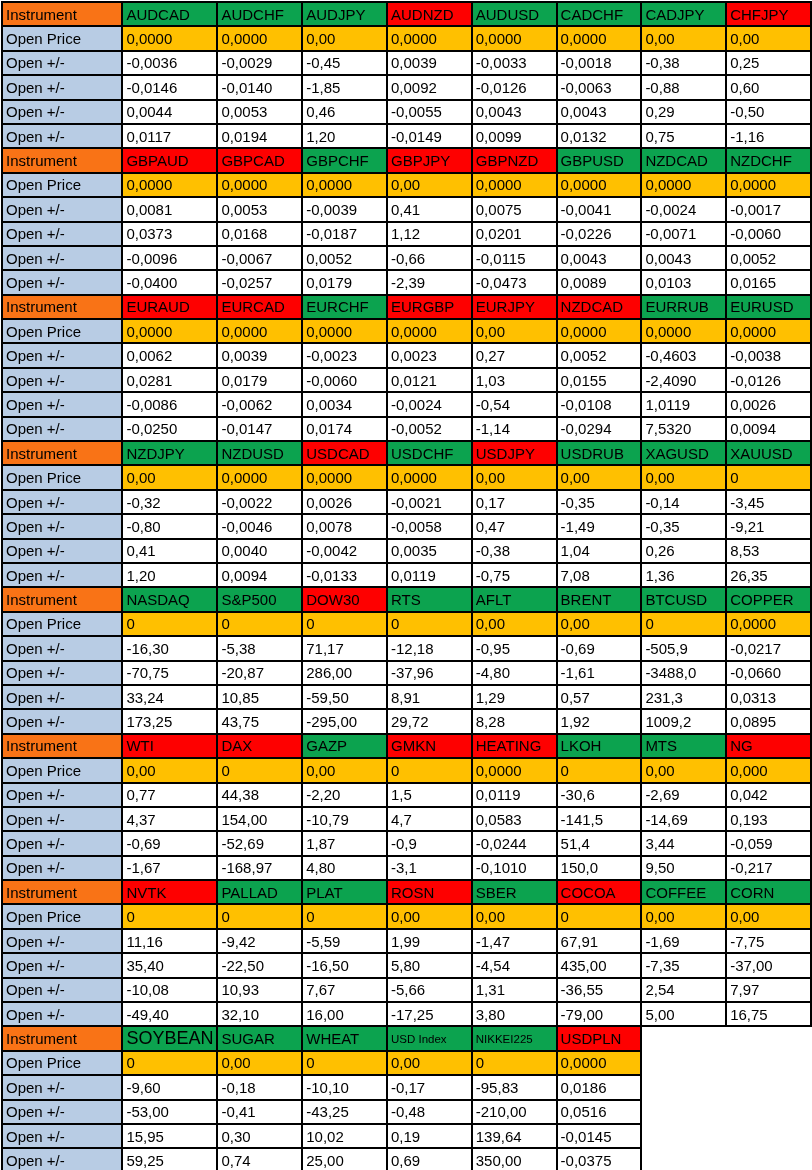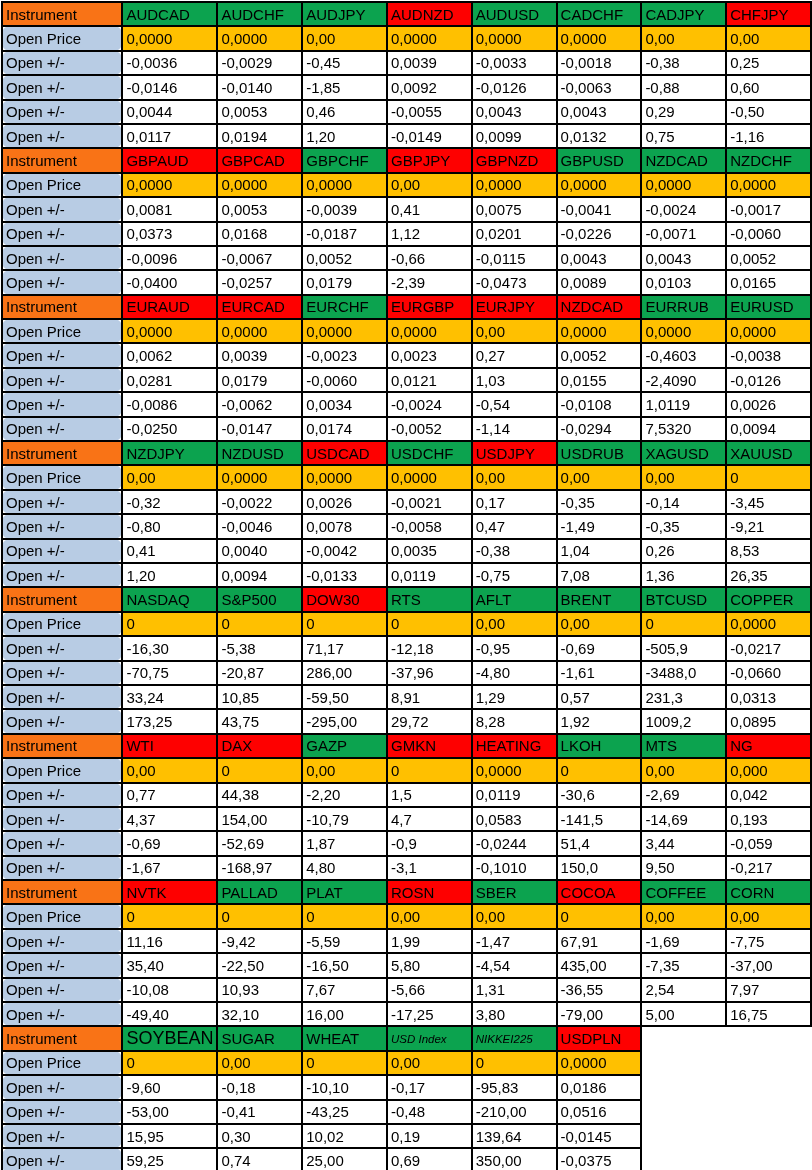--- a/index.html
+++ b/index.html
@@ -16,28 +16,28 @@
   td {
     border: 2px solid #000;
     height: 22.4px;
     padding: 0 3px;
     white-space: nowrap;
     overflow: hidden;
     vertical-align: middle;
     text-align: left;
   }
   td.inst-label { background: #f97316; }
-  td.row-label  { background: var(--label-blue); border-radius: 8px; }
+  td.row-label  { background: var(--label-blue); }
   td.hdr-green  { background: var(--green); }
   td.hdr-red    { background: var(--red); }
   td.price      { background: var(--orange); }
   td.chg        { background: #ffffff; }
   td.blank      { border: none; background: #ffffff; }
   td.sm1 { font-size: 18px; }
-  td.sm2 { font-size: 11.5px; font-style: italic; }
+  td.sm2 { font-size: 11.5px; }
 </style>
 </head>
 <body>
 
 <table>
   <colgroup id="cols">
       <col class="c-label">
       <col class="c-data">
       <col class="c-data">
       <col class="c-data">

